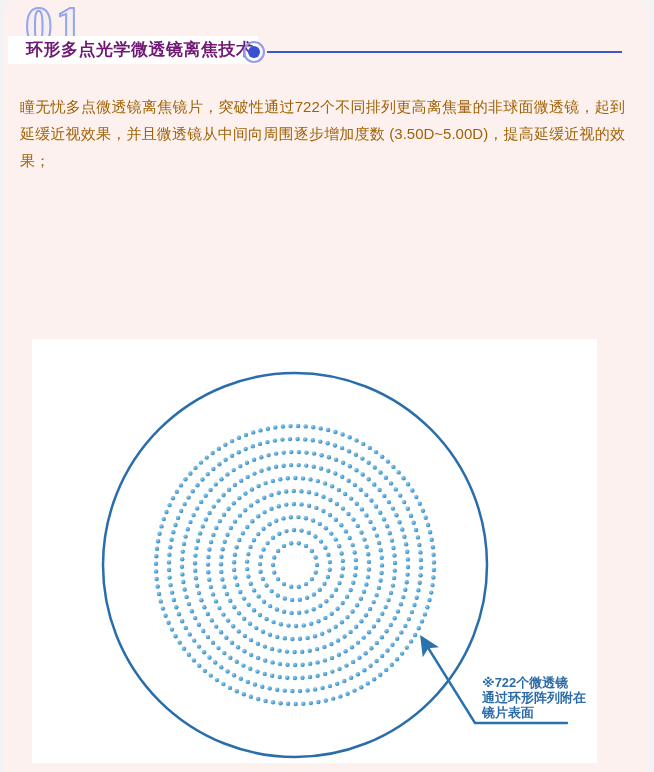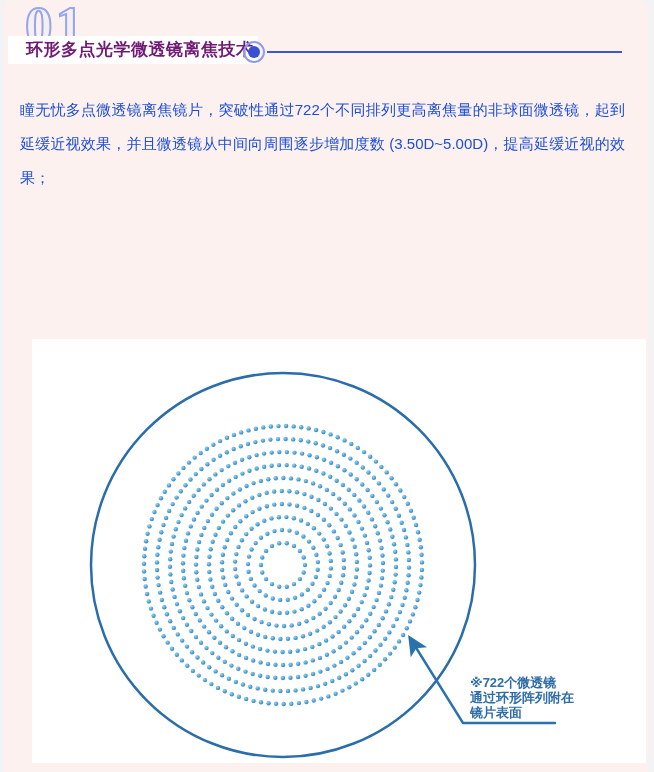--- a/index.html
+++ b/index.html
@@ -59,30 +59,31 @@
     background: #3d55d5;
   }
   
   .content {
     position: absolute;
     left: 16px; right: 23px; top: 93px;
   }
   .content p {
     margin: 0 0 20px 0;
     font-size: 15px;
-    line-height: 34px;
-    color: #1d4ed8;
+    line-height: 27px;
+    color: #a16207;
     text-align: justify;
   }
   
   .diagram-card {
     position: absolute;
     left: 28px; top: 339px;
-    width: 614px; height: 424px;
+    width: 553px; height: 424px;
     background: #ffffff;
+    padding-left: 12px;
   }
   .diagram-card svg { display: block; }
   .anno-text {
     font-size: 13px;
     font-weight: bold;
     fill: #2e6ca8;
   }
 </style>
 </head>
 <body>

